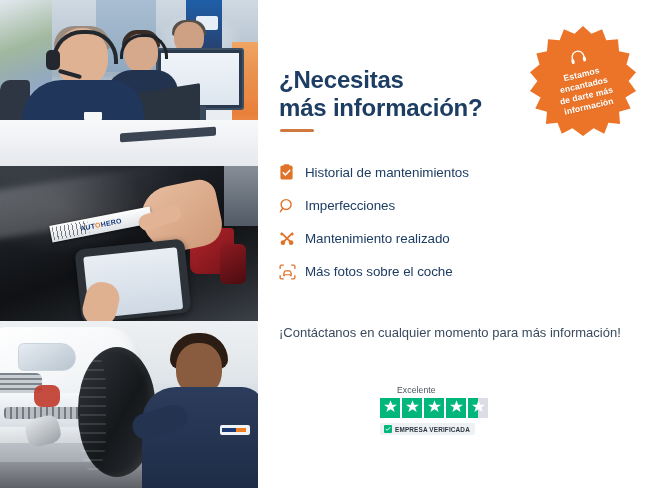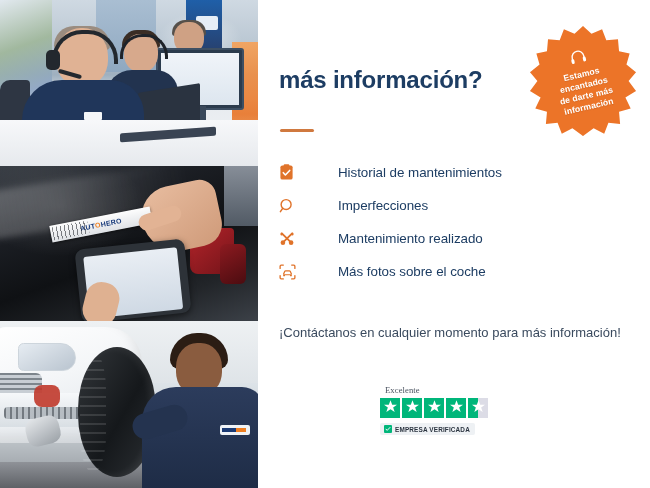--- a/index.html
+++ b/index.html
@@ -362,21 +362,21 @@
     position:absolute;left:22px;top:129px;width:34px;height:3px;
     background:#d0793f;border-radius:2px;
   }
 
   
   .features{
     position:absolute;left:21px;top:156px;width:330px;
     list-style:none;margin:0;padding:0;
   }
   .feature{
-    display:flex;align-items:center;height:33px;gap:33px;
+    display:flex;align-items:center;height:33px;
   }
   .feat-ico{
     width:26px;flex:0 0 26px;display:flex;align-items:center;justify-content:flex-start;
   }
   .feat-label{
     color:#1d3d63;font-size:13.4px;font-weight:400;letter-spacing:-.05px;
     white-space:nowrap;
   }
 
   
@@ -391,22 +391,21 @@
     position:absolute;left:122px;top:385px;width:250px;
     display:flex;align-items:flex-end;gap:12px;
   }
   .tp-logo{display:flex;align-items:center;gap:4px;padding-bottom:7px;}
   .tp-name{
     color:#191919;font-size:20px;font-weight:700;letter-spacing:-.7px;
   }
   .tp-right{display:flex;flex-direction:column;align-items:center;gap:3px;}
   .tp-rating{
     color:#4a5360;font-size:8.6px;letter-spacing:.1px;align-self:flex-start;
-    margin-left:5px;
-    font-family:Liberation Serif, serif;
+    margin-left:17px;
   }
   .stars{display:flex;gap:2px;}
   .star-box{
     width:20px;height:20px;background:#00b67a;
     display:flex;align-items:center;justify-content:center;position:relative;
   }
   .star-box.half{background:#dcdce6;}
   .star-box.half:before{
     content:"";position:absolute;left:0;top:0;width:50%;height:100%;background:#00b67a;
   }
@@ -522,20 +521,21 @@
         <div class="badge-text">
           <div>Estamos</div>
           <div>encantados</div>
           <div>de darte más</div>
           <div>información</div>
         </div>
       </div>
     </div>
 
     <h1 class="headline">
+      <div>¿Necesitas</div>
       <div>más información?</div>
     </h1>
     <div class="rule"></div>
 
     <ul class="features">
 
       <li class="feature">
         <span class="feat-ico">
           <svg width="15" height="17" viewBox="0 0 16 18" aria-hidden="true">
             <rect x="1.5" y="1.5" width="13" height="15" rx="2" fill="#e0732a"></rect>

